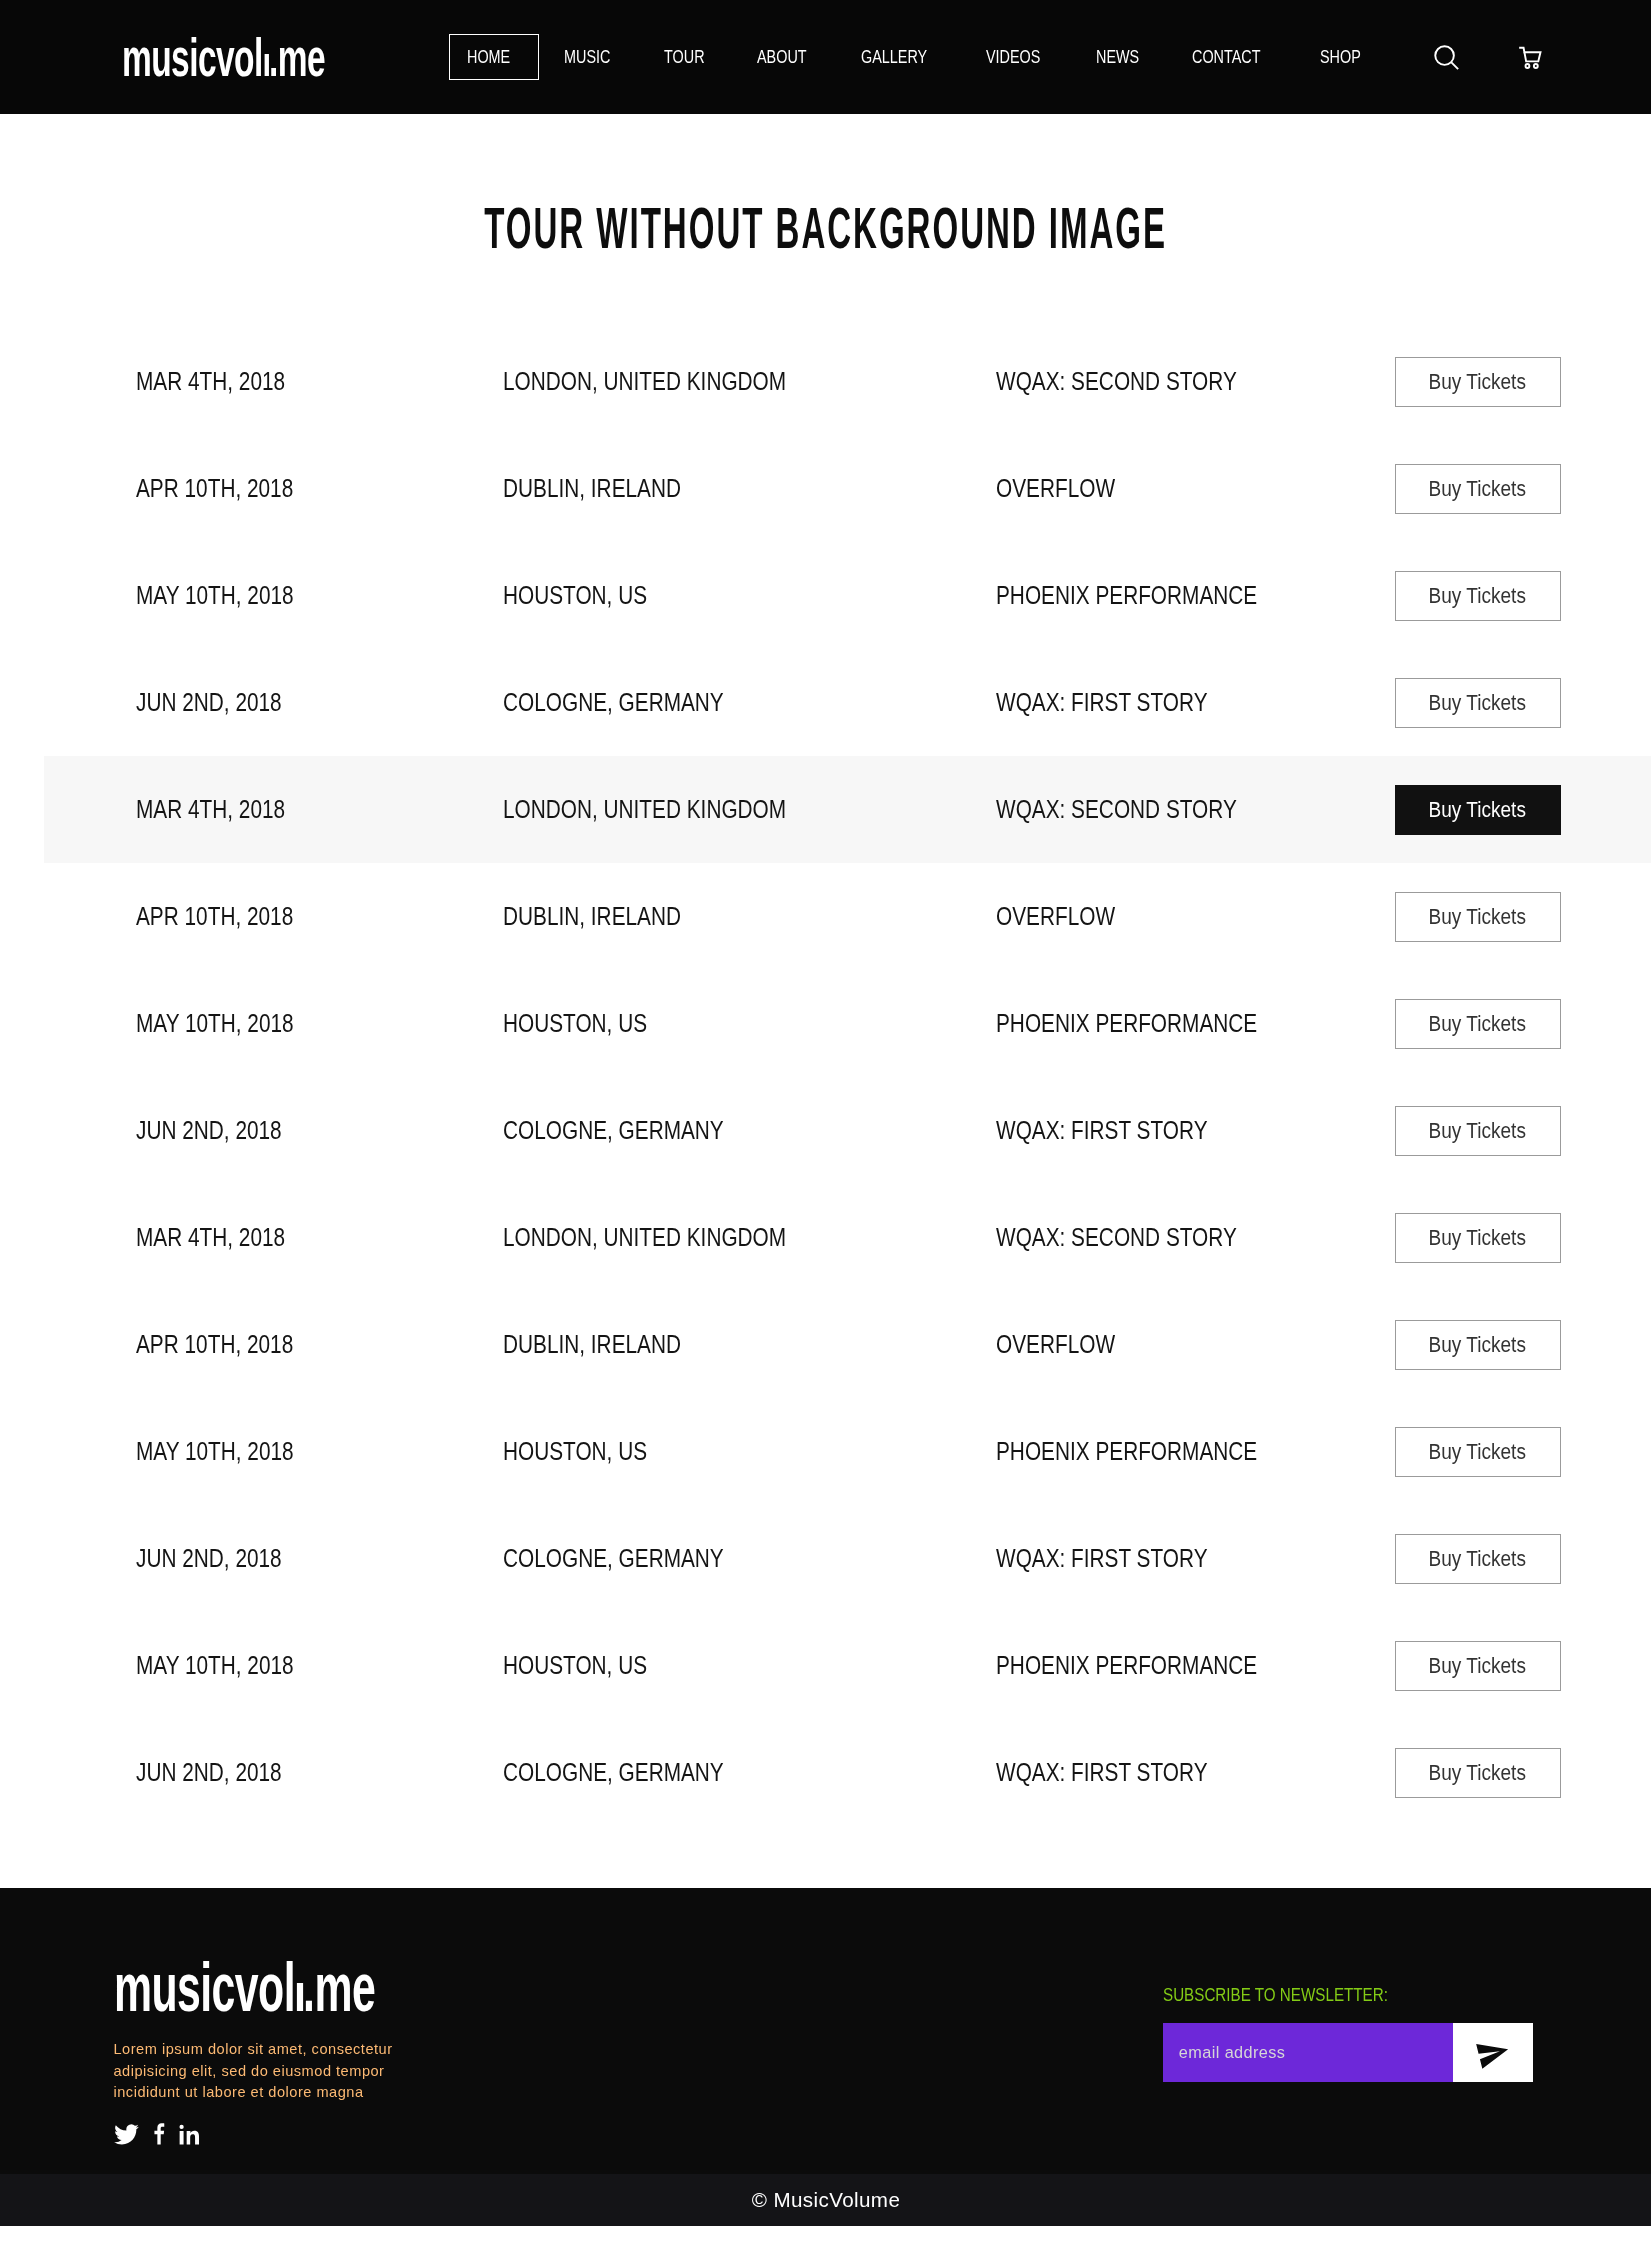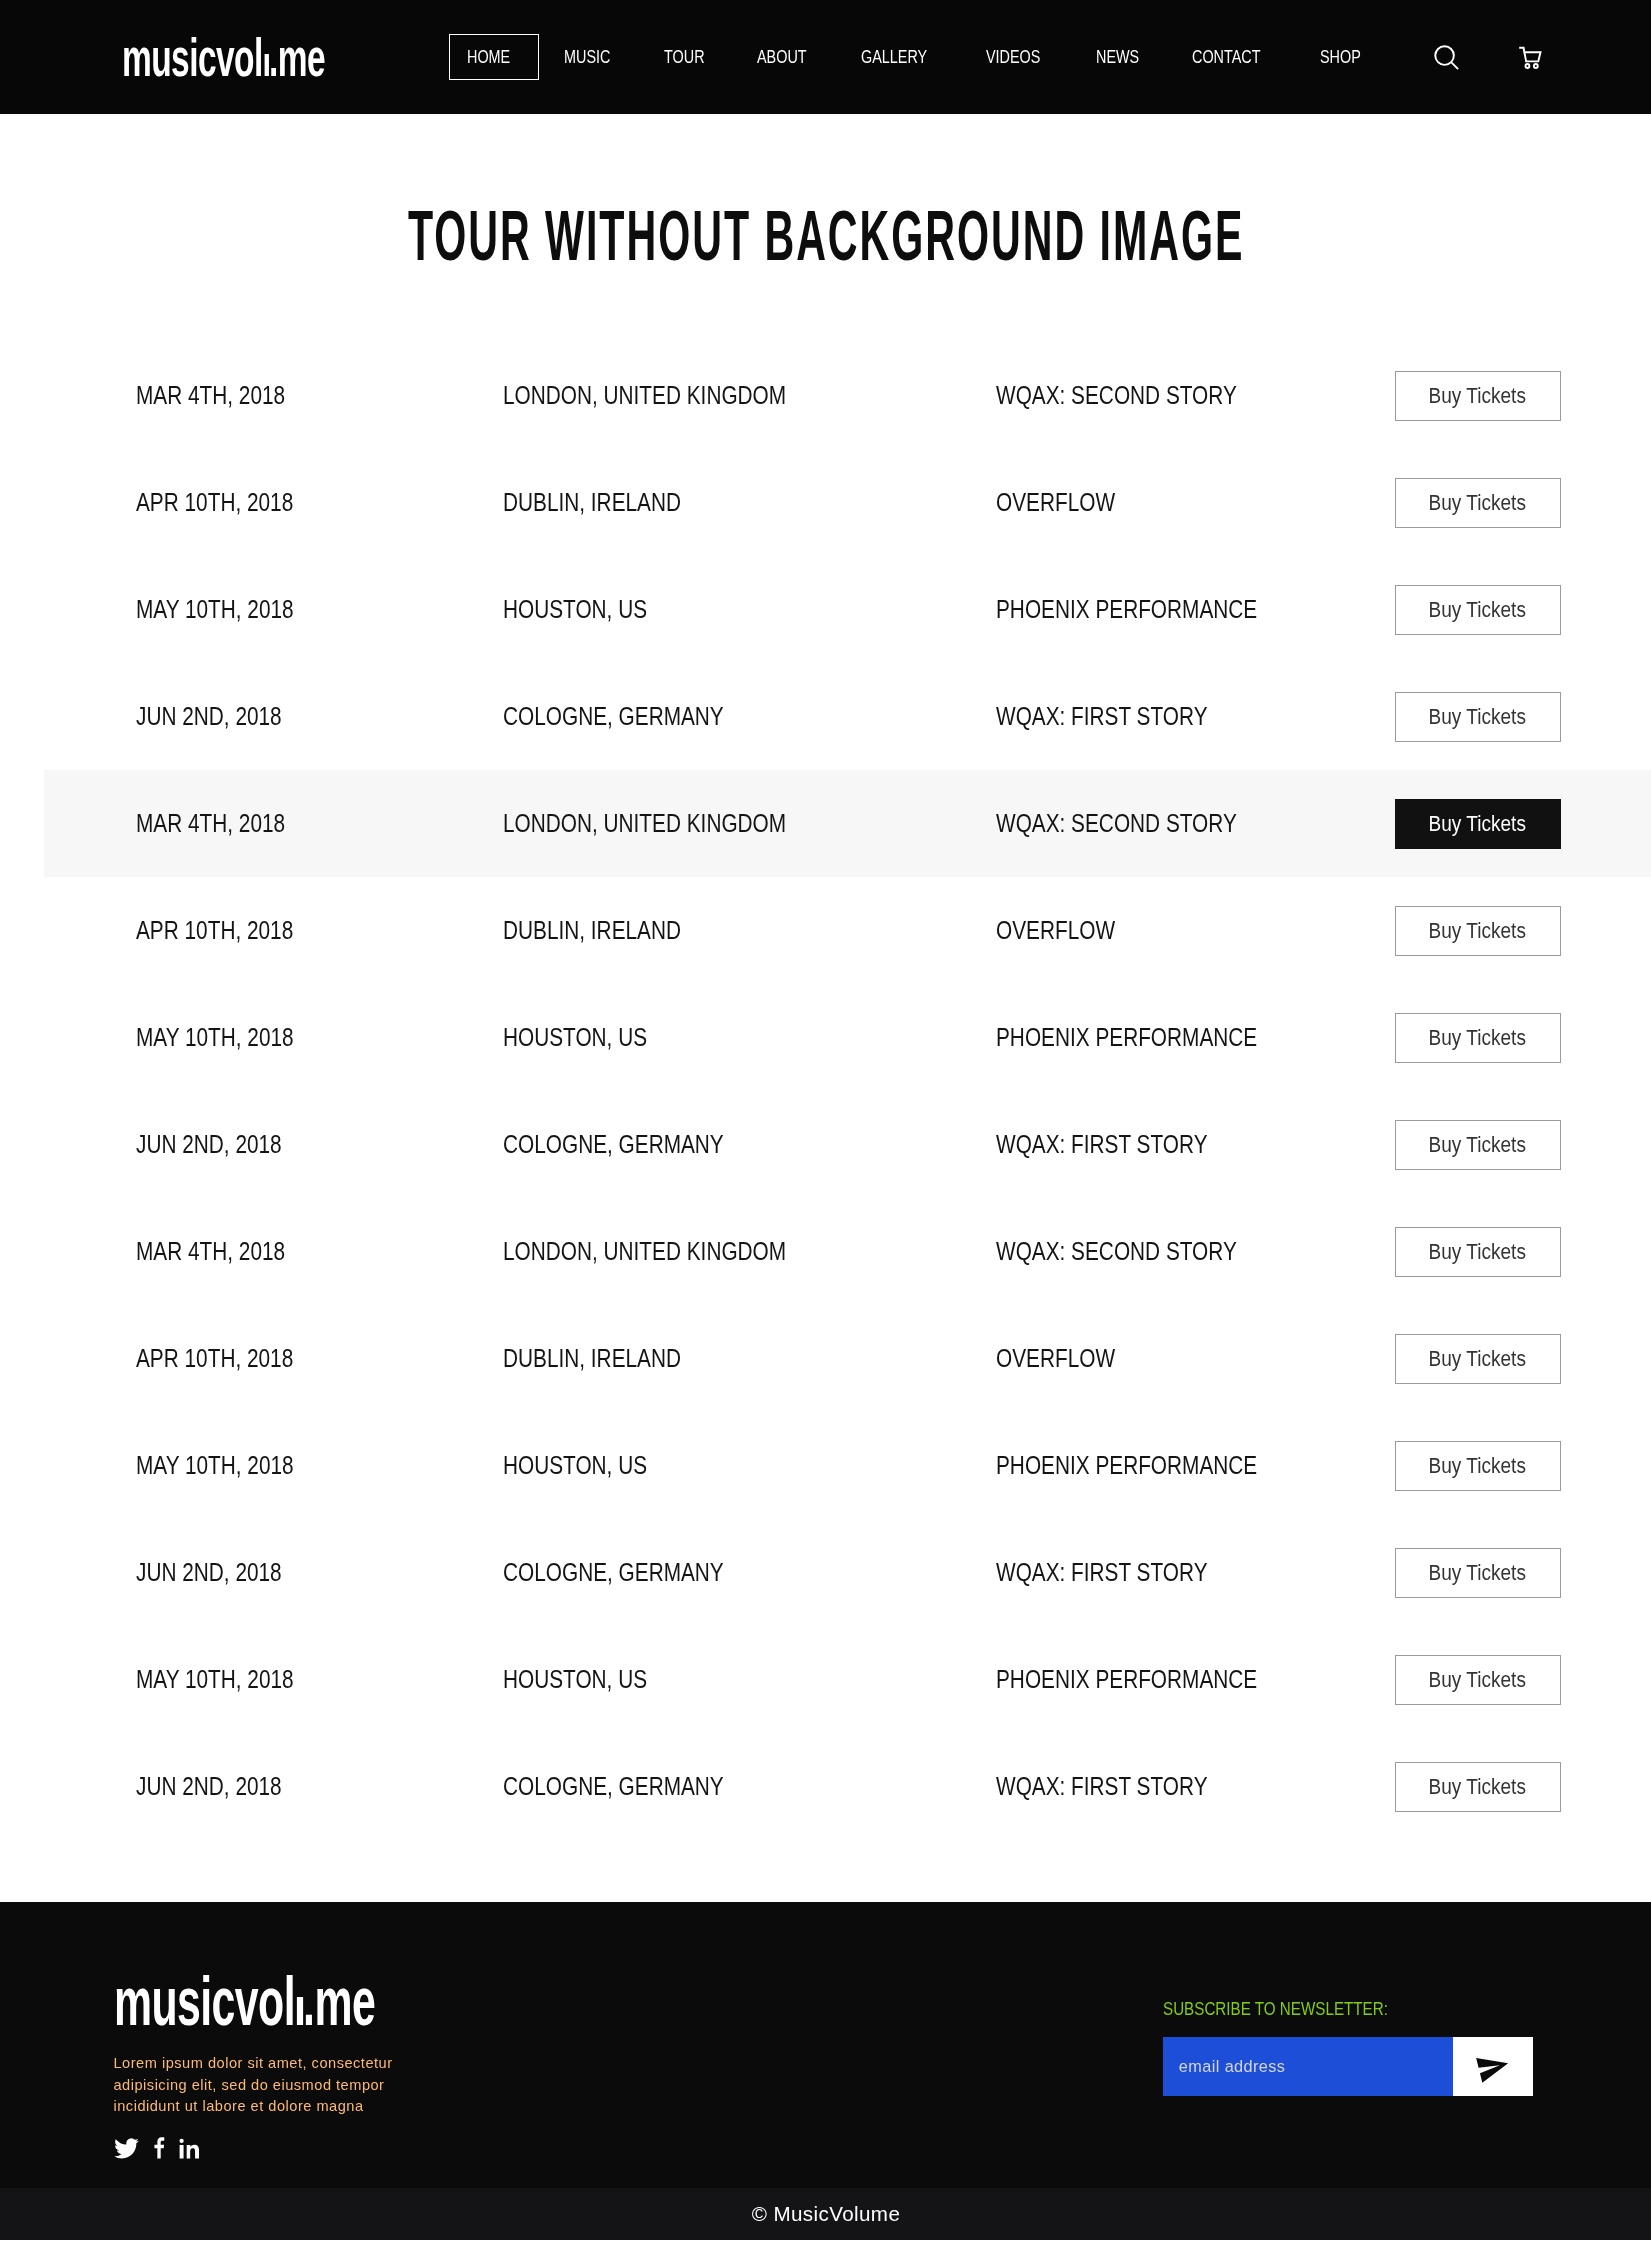--- a/index.html
+++ b/index.html
@@ -18,21 +18,21 @@
   .nav-item { color:#fff; font-size:18px; padding:11.2px 17px; cursor:pointer; white-space:nowrap; }
   .nav-item.active { border:0.9px solid #fff; }
   .cond { display:inline-block; transform:scaleX(0.8); transform-origin:left center; white-space:nowrap; }
   .cond-c { display:inline-block; transform:scaleX(0.85); transform-origin:center center; white-space:nowrap; }
   .nav-icon { background:none; border:none; cursor:pointer; display:flex; align-items:center; }
   .search-btn { margin-left:43px; }
   .cart-btn { margin-left:52px; }
 
   
   main { padding-top:86px; }
-  h1 { text-align:center; font-size:71px; line-height:1; font-weight:bold; color:#0d0d0d; }
+  h1 { text-align:center; font-size:57px; line-height:1; font-weight:bold; color:#0d0d0d; }
   h1 .squeeze { display:inline-block; transform:scaleX(0.58); transform-origin:center center;
                 letter-spacing:3.4px; white-space:nowrap; }
 
   
   .tour-list { margin-top:71px;padding-left:44px; }
   .tour-row { height:107px; }
   .tour-row.highlighted { background:#f7f7f7; }
   .row-inner { width:1425px; height:100%; margin:0 auto; display:grid;
                grid-template-columns:367px 493px 1fr 166px; align-items:center; }
   .cell { font-size:26px; color:#141414; }
@@ -45,21 +45,21 @@
   footer { margin-top:62px; height:286px; background:#0b0b0b; padding-top:60px; }
   .footer-inner { width:1425px; margin:0 auto; display:flex; justify-content:space-between; }
   .logo-footer { font-size:69px; }
   .f-about { margin-top:12px; color:#fdba74; font-size:14.6px; line-height:21.5px;
              letter-spacing:0.5px; white-space:pre-line; }
   .f-social { margin-top:17px; display:flex; gap:13.8px; align-items:flex-end; }
   .social-link { background:none; border:none; cursor:pointer; display:flex; align-items:center; }
   .f-right { width:370px; margin-right:5.2px; padding-top:36px; }
   .news-label { color:#84cc16; font-size:19px; }
   .news-form { margin-top:17px; display:flex; }
-  .email-input { width:290px; height:59px; background:#1d4ed8; border:none; color:#eee;
+  .email-input { width:290px; height:59px; background:#6d28d9; border:none; color:#eee;
                  font-size:16.3px; padding:0 15.5px; letter-spacing:0.4px;
                  font-family:"Liberation Sans", sans-serif; }
   .email-input::placeholder { color:#d6d6d6; opacity:1; }
   .send-btn { width:80px; height:59px; background:#fff; border:none; cursor:pointer;
               display:flex; align-items:center; justify-content:center; }
 
   .bottom-bar { height:52px; background:#141417; display:flex; align-items:center;
                 justify-content:center; color:#fff; font-size:20.6px; letter-spacing:0.4px; }
 </style>
 </head>

